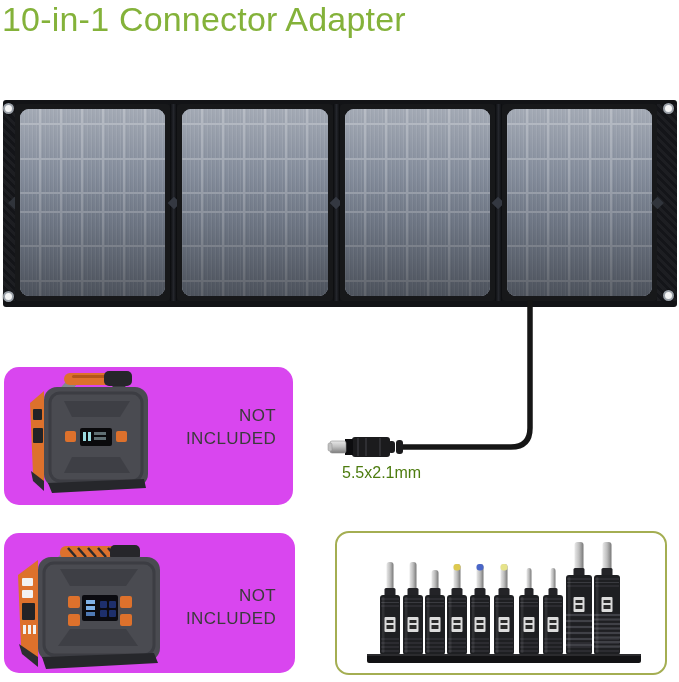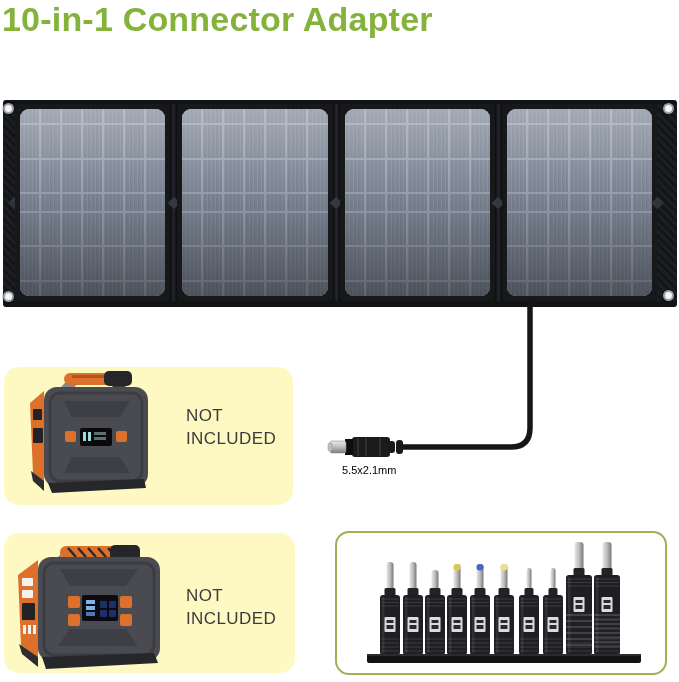--- a/index.html
+++ b/index.html
@@ -1,20 +1,20 @@
 <!DOCTYPE html>
 <html><head>
 <meta charset="utf-8">
 <style>
   html,body{margin:0;padding:0;background:#ffffff;}
   body{width:679px;height:682px;position:relative;overflow:hidden;
        font-family:"Liberation Sans", sans-serif;}
 
   
-  .page-title{position:absolute;left:2px;top:0px;font-size:34px;font-weight:700;
+  .page-title{position:absolute;left:2px;top:0px;font-size:34px;font-weight:400;
               letter-spacing:0.2px;color:#84b23a;white-space:nowrap;}
 
   
   .panel-wrap{position:absolute;left:3px;top:100px;width:674px;height:207px;
               background:#121316;border-radius:3px;display:flex;
               padding:4px 0 6px 0;box-sizing:border-box;}
   .edge-strip{background:repeating-linear-gradient(45deg,#1d1e22 0 3px,#141519 3px 6px);
               position:relative;flex:0 0 auto;}
   .edge-strip.left{width:12px;border-radius:3px 0 0 3px;}
   .edge-strip.right{width:20px;border-radius:0 3px 3px 0;}
@@ -39,24 +39,24 @@
   .grommet{position:absolute;width:11px;height:11px;border-radius:50%;
            background:#f5f5f5;border:2px solid #9aa0a8;box-sizing:border-box;
            box-shadow:0 0 2px rgba(0,0,0,0.6);}
   .grommet.tl{left:0;top:3px;}   .grommet.bl{left:0;bottom:5px;}
   .grommet.tr{right:3px;top:3px;}.grommet.br{right:3px;bottom:6px;}
 
   
   .cable-svg{position:absolute;left:0;top:0;pointer-events:none;}
 
   
-  .size-label{position:absolute;left:342px;top:464px;font-size:11px;color:#000000;}
+  .size-label{position:absolute;left:342px;top:464px;font-size:16px;color:#4d7c0f;}
 
   
-  .info-box{position:absolute;background:#fef9c3;border-radius:15px;}
+  .info-box{position:absolute;background:#d946ef;border-radius:15px;text-align:right;}
   .box-r100{left:4px;top:367px;width:289px;height:138px;}
   .box-r200{left:4px;top:533px;width:291px;height:140px;}
   .box-text{position:absolute;left:182px;font-size:17px;color:#3b3b3b;
             line-height:23px;letter-spacing:0.4px;}
   .box-r100 .box-text{top:37px;}
   .box-r200 .box-text{top:51px;}
   .station-svg{position:absolute;}
   .box-r100 .station-svg{left:16px;top:4px;}
   .box-r200 .station-svg{left:6px;top:12px;}
 

